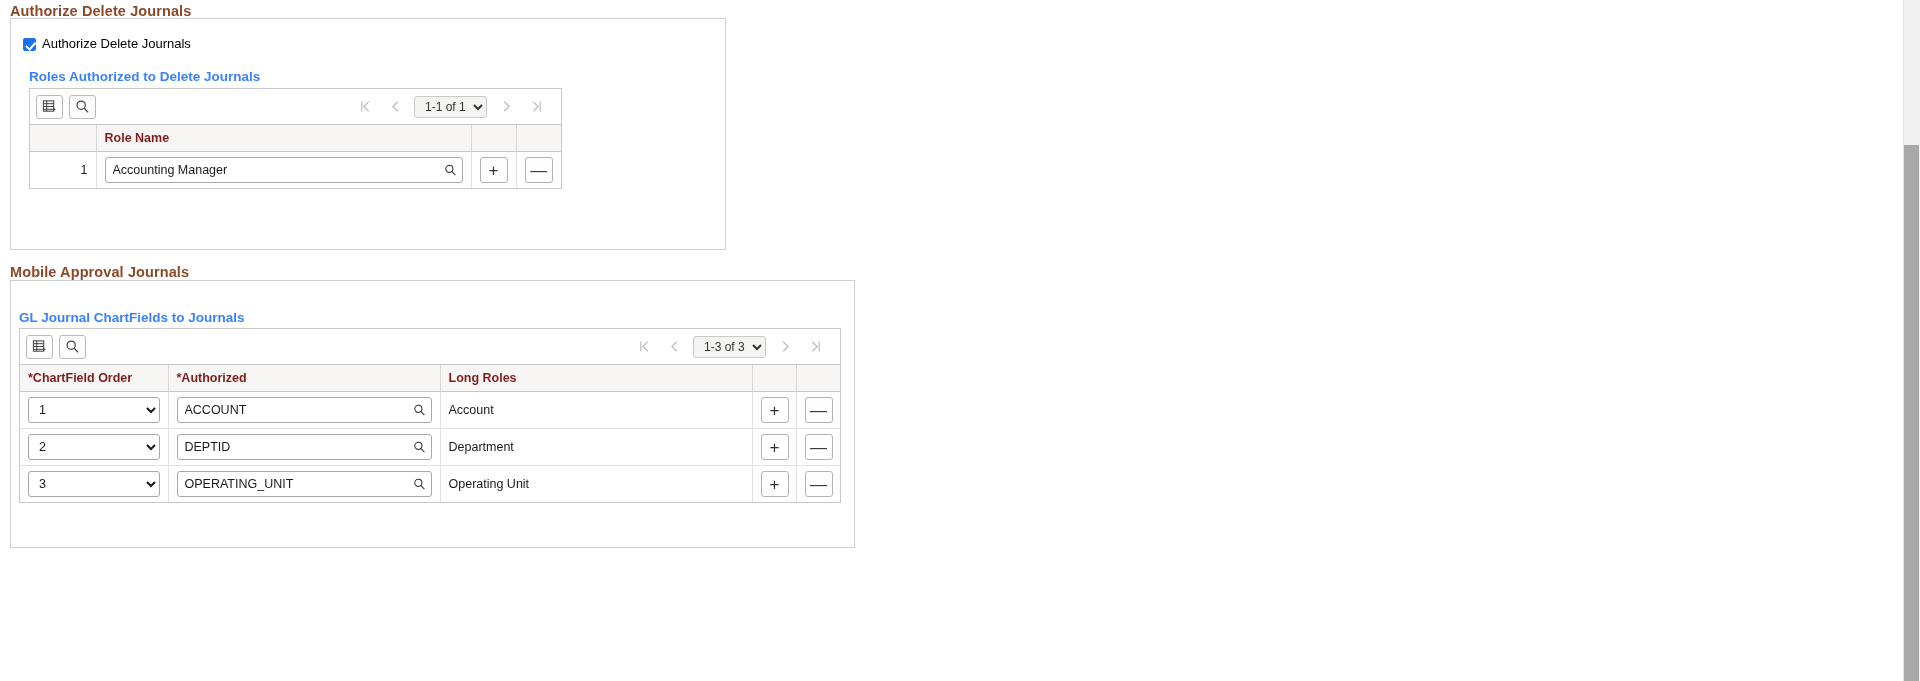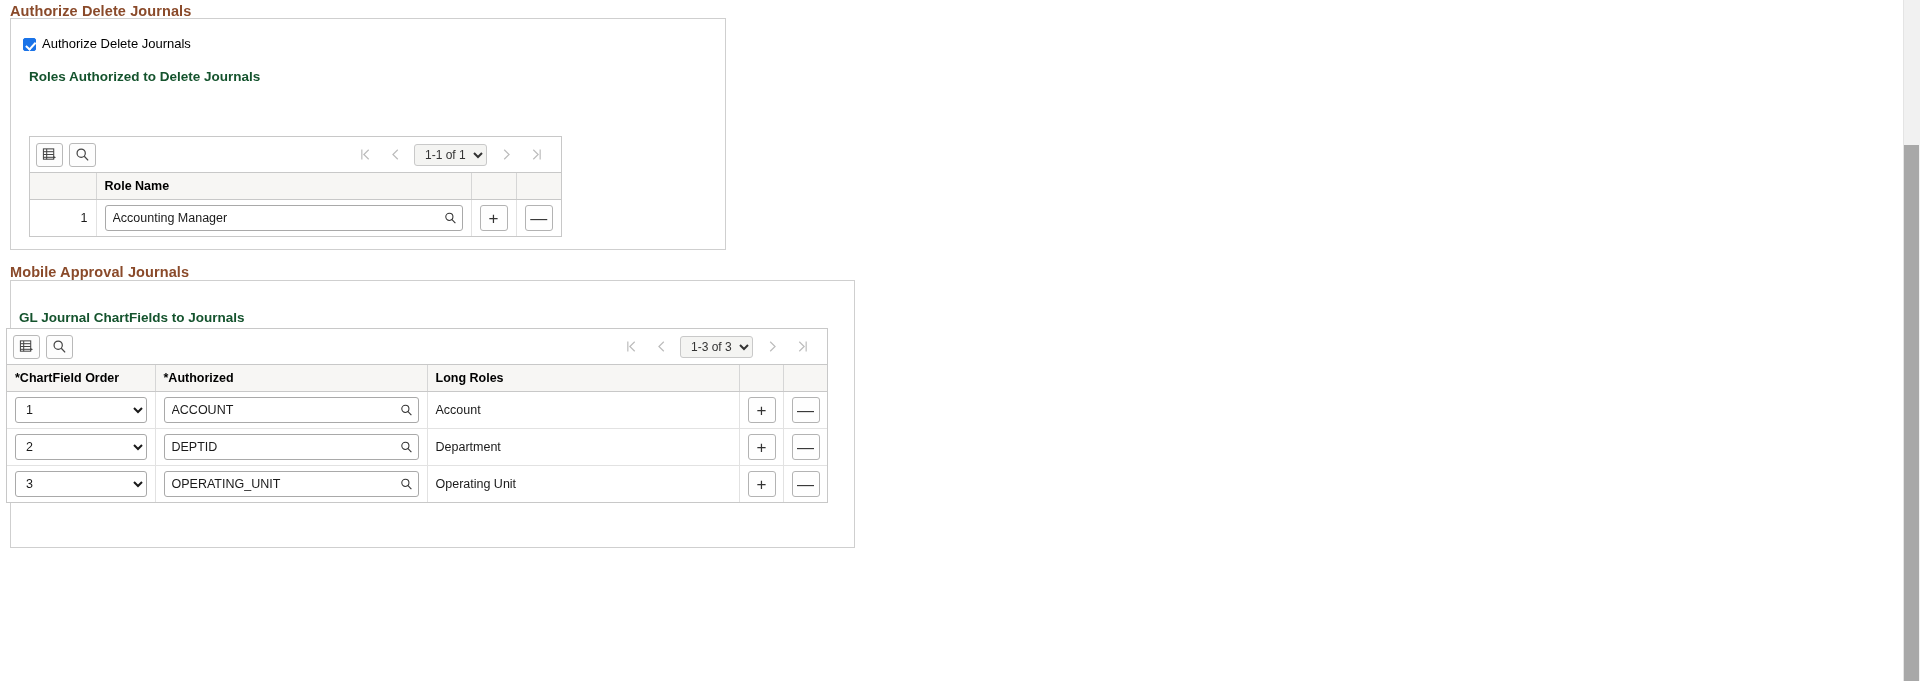--- a/index.html
+++ b/index.html
@@ -19,21 +19,21 @@
   
   .group-title {
     color: #8a4a2a;
     font-size: 14.5px;
     font-weight: bold;
     letter-spacing: 0.1px;
     line-height: 18px;
     white-space: nowrap;
   }
   .subgroup-title {
-    color: #14532d;
+    color: #3b82f6;
     font-size: 13.5px;
     font-weight: bold;
     line-height: 17px;
     white-space: nowrap;
   }
 
   
   .panel {
     border: 1px solid #cfcfcf;
     background: #ffffff;
@@ -132,21 +132,21 @@
     border-collapse: collapse;
     width: 100%;
     table-layout: fixed;
   }
   table.gt th {
     background: #f7f6f4;
     border-right: 1px solid #d6d6d6;
     border-bottom: 1px solid #c8c8c8;
     font-size: 12.5px;
     font-weight: bold;
-    color: #000000;
+    color: #7f1d1d;
     text-align: left;
     padding: 6px 8px;
     vertical-align: middle;
     white-space: nowrap;
   }
   table.gt th:last-child { border-right: none; }
   table.gt td {
     border-right: 1px solid #e2e2e2;
     border-bottom: 1px solid #e2e2e2;
     font-size: 12.5px;
@@ -220,26 +220,26 @@
     font-size: 17px;
     line-height: 1;
     font-family: "Liberation Sans", sans-serif;
   }
 
   
   #sec1-title   { position: absolute; left: 10px;  top: 2px; }
   #panel1       { position: absolute; left: 10px;  top: 18px; width: 716px; height: 232px; }
   #chk1         { position: absolute; left: 23px;  top: 36px; }
   #sub1-title   { position: absolute; left: 29px;  top: 68px; }
-  #grid1        { position: absolute; left: 29px;  top: 88px; width: 533px; margin-top: 48px; }
+  #grid1        { position: absolute; left: 29px;  top: 88px; width: 533px; }
 
   #sec2-title   { position: absolute; left: 10px;  top: 263px; }
   #panel2       { position: absolute; left: 10px;  top: 280px; width: 845px; height: 268px; }
   #sub2-title   { position: absolute; left: 19px;  top: 309px; }
-  #grid2        { position: absolute; left: 6px;  top: 328px; width: 822px; }
+  #grid2        { position: absolute; left: 19px;  top: 328px; width: 822px; }
 
   
   .sb-track {
     position: absolute;
     right: 0; top: 0;
     width: 17px; height: 681px;
     background: #f1f1f1;
     border-left: 1px solid #e4e4e4;
   }
   .sb-thumb {

